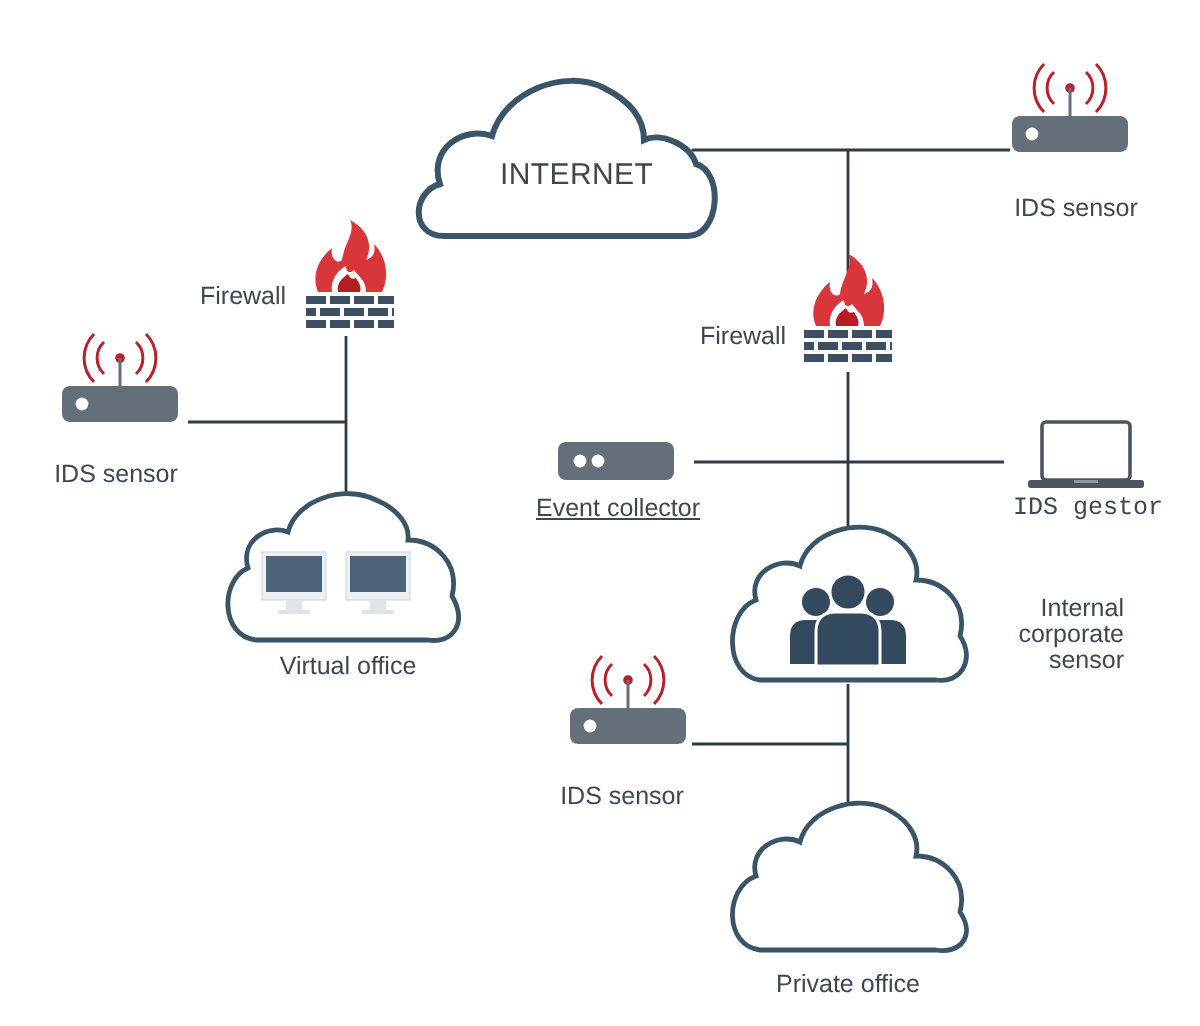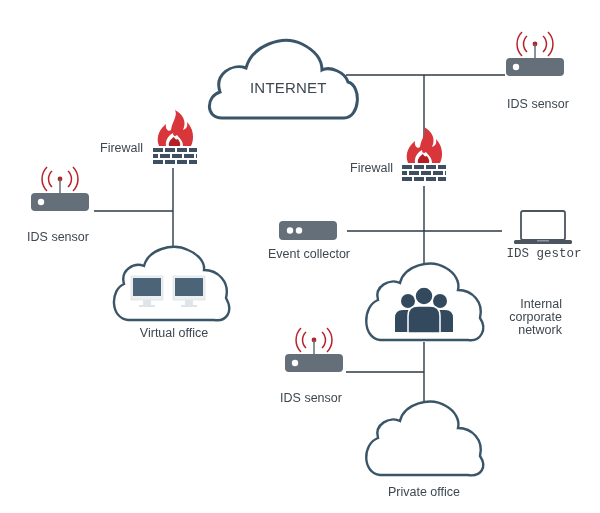--- a/index.html
+++ b/index.html
@@ -122,22 +122,22 @@
     .sig { stroke: #b7222a; }
     .sigdot { fill: #b7222a; }
   </style>
 </svg>
 
 <div class="cloud-text" style="left:250px; top:79px;">INTERNET</div>
 <div class="lbl center" style="left:538px; top:97px;">IDS sensor</div>
 <div class="lbl" style="left:100px; top:141px;">Firewall</div>
 <div class="lbl" style="left:350px; top:161px;">Firewall</div>
 <div class="lbl center" style="left:58px; top:230px;">IDS sensor</div>
-<div class="lbl center" style="left:309px; top:247px;">Event collector</div>
+<div class="lbl center" style="left:309px; top:247px;text-decoration:underline;">Event collector</div>
 <div class="lbl center" style="left:544px; top:247px;font-family:Liberation Mono, monospace;">IDS gestor</div>
 <div class="lbl center" style="left:174px; top:326px;text-align:center;">Virtual office</div>
 <div class="lbl multi" style="left:482px; top:298px;">
   <div>Internal</div>
   <div>corporate</div>
-  <div>network</div>
+  <div>sensor</div>
 </div>
 <div class="lbl center" style="left:311px; top:391px;">IDS sensor</div>
 <div class="lbl center" style="left:424px; top:485px;">Private office</div>
 
 </body></html>

